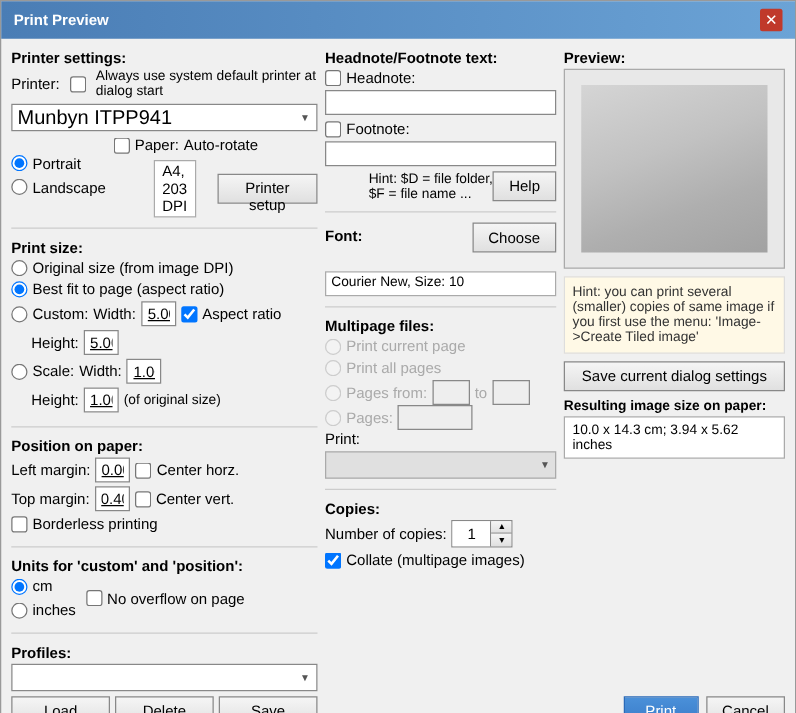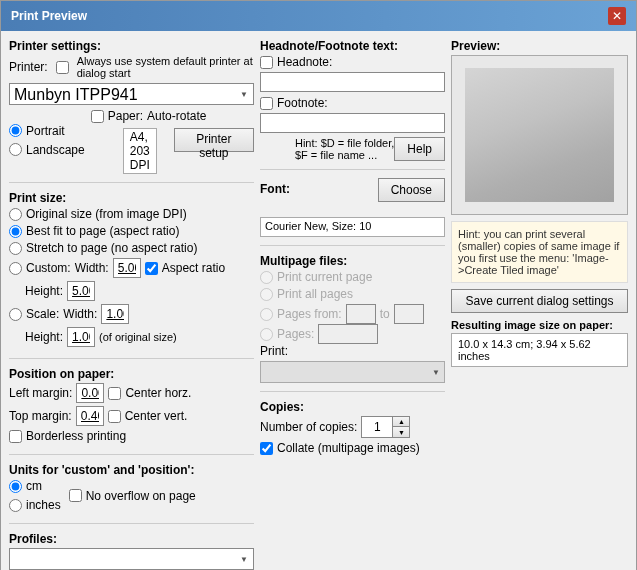--- a/index.html
+++ b/index.html
@@ -294,43 +294,39 @@
               <input type="radio" name="orientation" style="">
               <label>Landscape</label>
             </div>
           </div>
           <div style="flex:1;display:flex;flex-direction:column;gap:2px;">
             <div class="row">
               <input type="checkbox" style="">
               <label>Paper:</label>
               <label>Auto-rotate</label>
             </div>
-            <div style="display:flex;gap:17px;padding-left:32px;">
+            <div style="display:flex;align-items:center;gap:17px;padding-left:32px;">
               <div style="background:white;border:1px solid #aaa;padding:1px 6px;font-size:12px;flex:1;">A4,     203 DPI</div>
               <button class="btn">Printer setup</button>
             </div>
           </div>
         </div>
       </div>
 
       <div class="separator"></div>
 
       <div>
         <div class="section-label">Print size:</div>
         <div class="row">
           <input type="radio" name="printsize" style="">
           <label>Original size (from image DPI)</label>
         </div>
         <div class="row">
           <input type="radio" name="printsize" checked="" style="">
           <label>Best fit to page (aspect ratio)</label>
-        </div>
-        <div class="row">
-          <input type="radio" name="printsize" style="">
-          <label>Stretch to page (no aspect ratio)</label>
         </div>
         <div>
           <div class="row">
             <input type="radio" name="printsize" style="">
             <label>Custom:</label>
             <label>Width:</label>
             <input type="text" class="text-input text-input-sm" value="5.00" style="">
             <input type="checkbox" checked="" style="">
             <label>Aspect ratio</label>
           </div>

